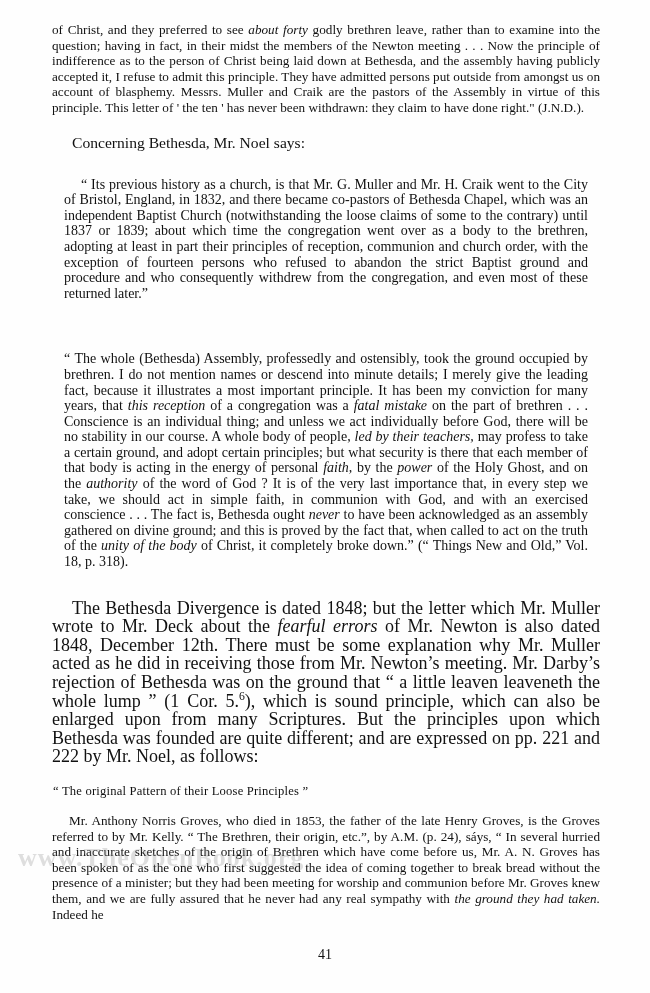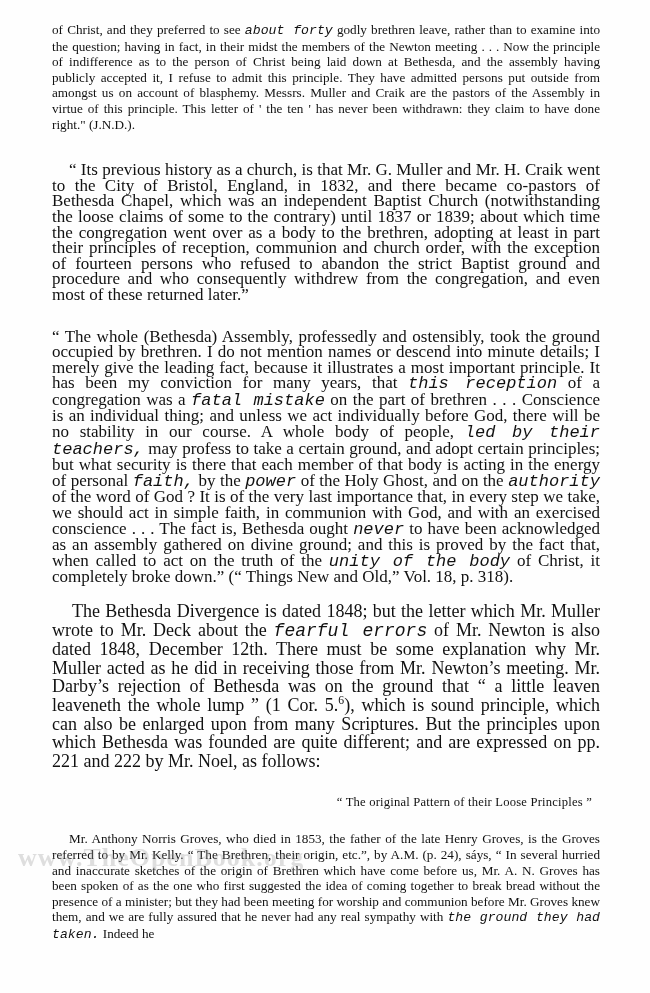--- a/index.html
+++ b/index.html
@@ -59,48 +59,48 @@
   }
   .body-sm {
     font-size: 13.2px;
     line-height: 15.6px;
   }
   .body-md {
     font-size: 18px;
     line-height: 18.6px;
   }
   .quote {
-    font-size: 17px;
+    font-size: 14px;
     line-height: 15.6px;
     text-align: justify;
-    margin: 0;
+    margin: 12px;
   }
   .indent {
     text-indent: 17px;
   }
   .indent-lg {
     text-indent: 20px;
   }
   .gap-sm { height: 9px; }
   .gap-md { height: 13px; }
   .gap-lg { height: 17px; }
   .heading {
     font-size: 15.6px;
     line-height: 19px;
     text-indent: 20px;
     margin: 0;
   }
   .centered-caps {
-    text-align: right;
+    text-align: left;
     font-size: 12.6px;
     line-height: 15px;
     letter-spacing: 0.2px;
-    margin: 8px;
+    margin: 1px;
   }
-  i { font-style: italic; font-family: Liberation Mono, monospace; }
+  i { font-style: italic; }
   sup {
     font-size: 0.65em;
     vertical-align: super;
     line-height: 0;
   }
   .pagenum {
     position: absolute;
     left: 0;
     width: 650px;
     top: 947px;
@@ -119,20 +119,21 @@
 
     <div class="watermark-text wm-bottom">www.TheOpenBook.org</div>
   </div>
 
   <div class="content">
 
     <p class="body-sm">of Christ, and they preferred to see <i>about forty</i> godly brethren leave, rather than to examine into the question; having in fact, in their midst the members of the Newton meeting . . .  Now the principle of indifference as to the person of Christ being laid down at Bethesda, and the assembly having publicly accepted it, I refuse to admit this principle.   They have admitted persons put outside from amongst us on account of blasphemy.   Messrs. Muller and Craik are the pastors of the Assembly in virtue of this principle.   This letter of ' the ten ' has never been withdrawn: they claim to have done right."   (J.N.D.).</p>
 
     <div class="gap-lg"></div>
 
+    <p class="heading">Concerning Bethesda, Mr. Noel says:</p>
 
     <div class="gap-md"></div>
 
     <p class="quote indent">“ Its previous history as a church, is that Mr. G. Muller and Mr. H. Craik went to the City of Bristol, England, in 1832, and there became co-pastors of Bethesda Chapel, which was an independent Baptist Church (notwithstanding the loose claims of some to the contrary) until 1837 or 1839; about which time the congregation went over as a body to the brethren, adopting at least in part their principles of reception, communion and church order, with the exception of fourteen persons who refused to abandon the strict Baptist ground and procedure and who consequently withdrew from the congregation, and even most of these returned later.”</p>
 
     <div class="gap-lg"></div>
 
 
     <div class="gap-sm"></div>
 
@@ -145,14 +146,15 @@
     <div class="gap-lg"></div>
 
     <p class="centered-caps">“ The original Pattern of their Loose Principles ”</p>
 
     <div class="gap-md"></div>
 
     <p class="body-sm indent">Mr. Anthony Norris Groves, who died in 1853, the father of the late Henry Groves, is the Groves referred to by Mr. Kelly.   “ The Brethren, their origin, etc.”, by A.M. (p. 24), sáys, “ In several hurried and inaccurate sketches of the origin of Brethren which have come before us, Mr. A. N. Groves has been spoken of as the one who first suggested the idea of coming together to break bread without the presence of a minister; but they had been meeting for worship and communion before Mr. Groves knew them, and we are fully assured that he never had any real sympathy with <i>the ground they had taken.</i>  Indeed he</p>
 
   </div>
 
+  <div class="pagenum">41</div>
 
 </div>
 
 </body></html>

